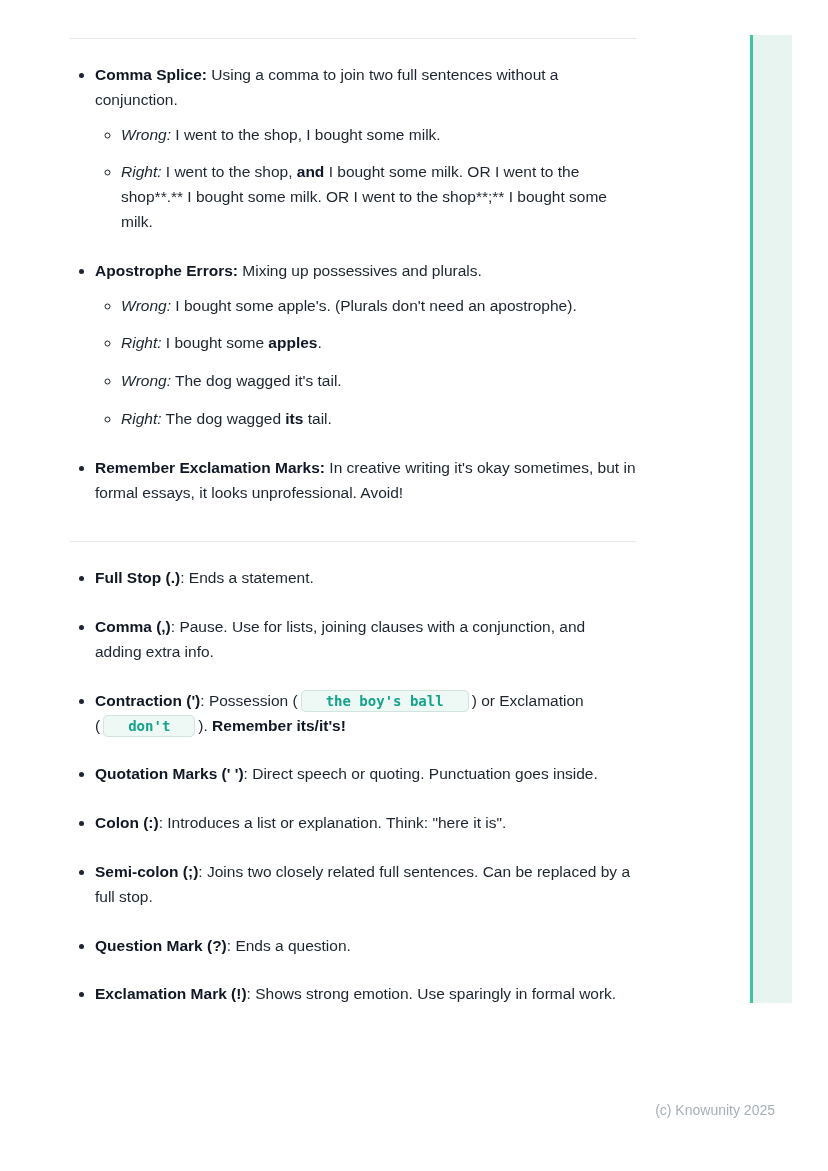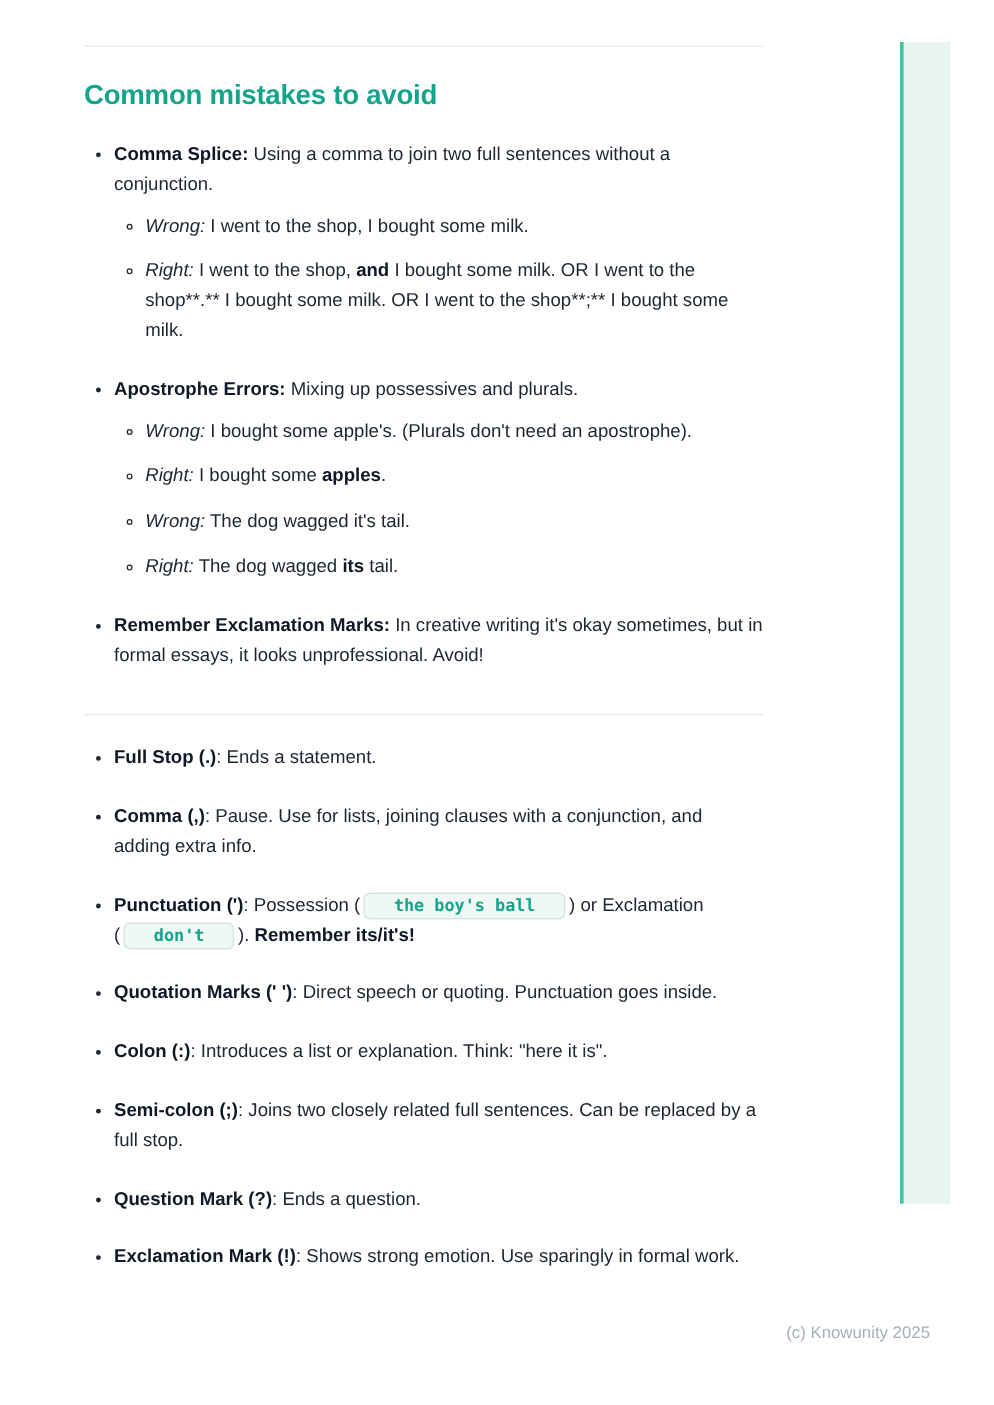--- a/index.html
+++ b/index.html
@@ -74,21 +74,20 @@
   }
 </style>
 </head>
 <body>
 
 <div class="page">
   <div class="content">
 
     <hr class="divider top">
 
-    <h2 class="section-heading">Common mistakes to avoid</h2>
 
     <ul class="l1">
       <li>
         <span class="lead-b">Comma Splice:</span><span> Using a comma to join two full sentences without a conjunction.</span>
         <ul class="l2">
           <li>
             <span class="lead-i">Wrong:</span><span> I went to the shop, I bought some milk.</span>
           </li>
           <li>
             <span class="lead-i">Right:</span><span> I went to the shop, </span><span class="b">and</span><span> I bought some milk. OR I went to the shop**.** I bought some milk. OR I went to the shop**;** I bought some milk.</span>
@@ -123,21 +122,21 @@
 
 
     <ul class="l1">
       <li>
         <span class="lead-b">Full Stop (.)</span><span>: Ends a statement.</span>
       </li>
       <li>
         <span class="lead-b">Comma (,)</span><span>: Pause. Use for lists, joining clauses with a conjunction, and adding extra info.</span>
       </li>
       <li>
-        <span class="lead-b">Punctuation (')</span><span>: Possession (</span><span class="code-chip">the boy's ball</span><span>) or Exclamation (</span><span class="code-chip">don't</span><span>).</span><span class="b"> Remember its/it's!</span>
+        <span class="lead-b">Contraction (')</span><span>: Possession (</span><span class="code-chip">the boy's ball</span><span>) or Exclamation (</span><span class="code-chip">don't</span><span>).</span><span class="b"> Remember its/it's!</span>
       </li>
       <li>
         <span class="lead-b">Quotation Marks (' ')</span><span>: Direct speech or quoting. Punctuation goes inside.</span>
       </li>
       <li>
         <span class="lead-b">Colon (:)</span><span>: Introduces a list or explanation. Think: "here it is".</span>
       </li>
       <li>
         <span class="lead-b">Semi-colon (;)</span><span>: Joins two closely related full sentences. Can be replaced by a full stop.</span>
       </li>

